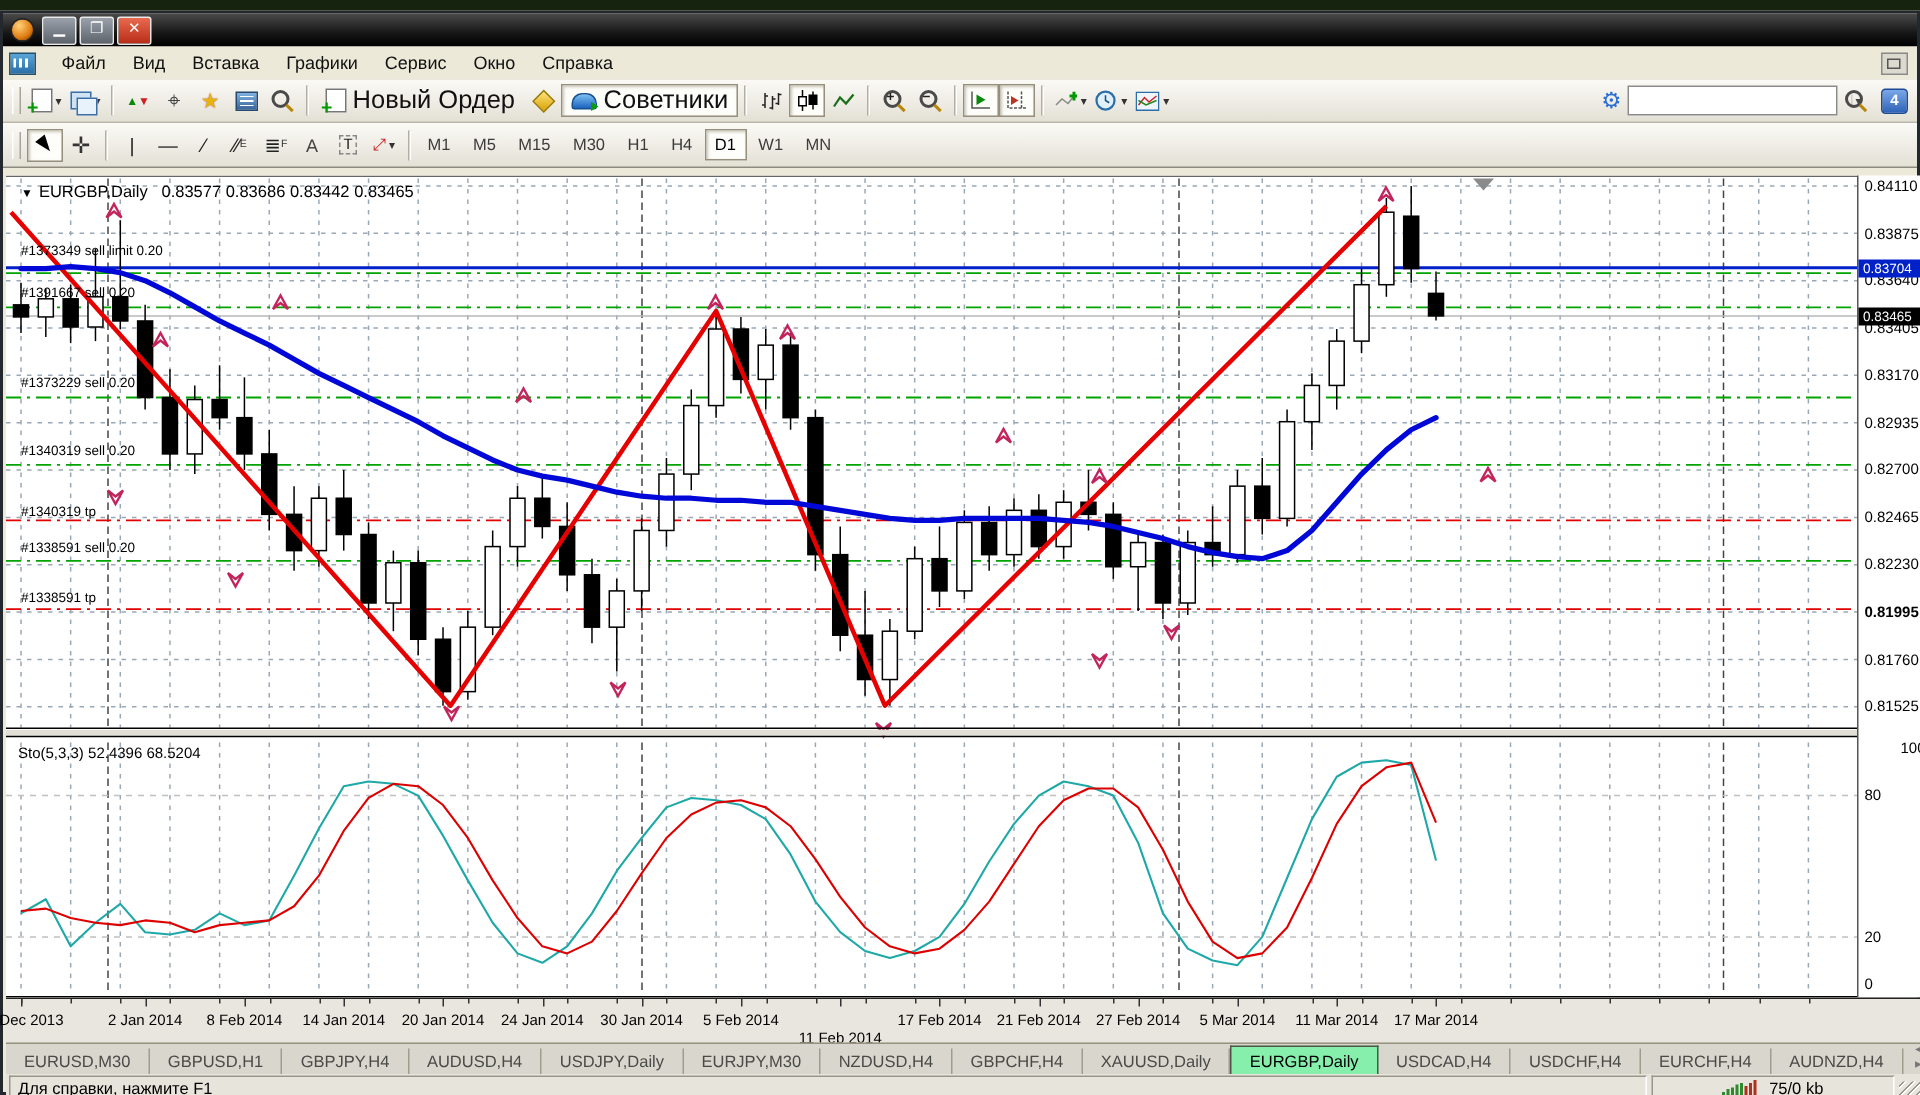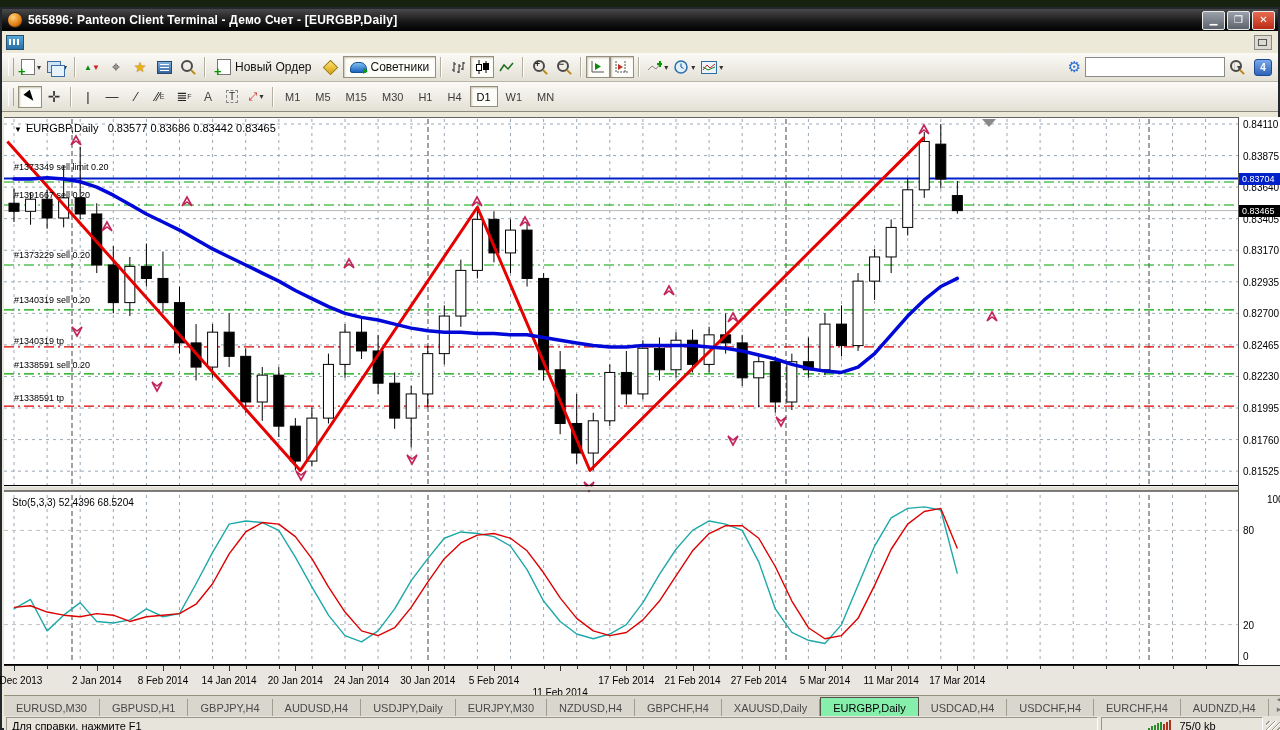--- a/index.html
+++ b/index.html
@@ -32,21 +32,21 @@
     background:linear-gradient(#fbfaf6,#e3e0d5);border-bottom:1px solid #b9b5a8;padding:0 2px;}
   .tb1{top:44px;height:28px;}
   .tb2{top:73px;height:29px;border-bottom:1px solid #8e8a7e;}
   .handle{width:4px;height:18px;margin:0 4px;border-left:1px solid #fff;border-right:1px solid #a8a498;}
   .sep{width:1px;height:20px;background:#b2aea1;border-right:1px solid #fff;margin:0 4px;}
   .tbtn{min-width:24px;height:22px;display:flex;align-items:center;justify-content:center;
     border:1px solid transparent;background:transparent;padding:0 2px;font-family:inherit;cursor:pointer;}
   .tbtn.pressed{background:#fdfdfa;border:1px solid #968f7e;box-shadow:inset 1px 1px 2px #c9c4b4;}
   .tbtn .caret{font-size:8px;color:#333;margin-left:2px;}
   .tbtn-label{height:22px;display:flex;align-items:center;gap:4px;border:1px solid transparent;
-    background:transparent;padding:0 6px;font-size:12px;color:#111;font-family:inherit;cursor:pointer;}
+    background:transparent;padding:0 6px;font-size:17px;color:#111;font-family:inherit;cursor:pointer;}
   .tbtn-label.pressed{background:#fdfdfa;border:1px solid #968f7e;box-shadow:inset 1px 1px 2px #c9c4b4;}
   .doc-plus{width:12px;height:14px;background:#fff;border:1px solid #777;position:relative;}
   .doc-plus::after{content:"+";position:absolute;left:-4px;bottom:-5px;color:#009a00;font-weight:bold;font-size:13px;}
   .profiles-ic{width:12px;height:10px;border:1px solid #3a6ea5;background:#cfe3f5;position:relative;}
   .profiles-ic::after{content:"";position:absolute;left:3px;top:3px;width:12px;height:10px;border:1px solid #3a6ea5;background:#e8f2fb;}
   .mw-up{color:#0a8a0a;font-size:8px;}.mw-dn{color:#c22;font-size:8px;}
   .scope{font-size:15px;color:#444;}
   .star{color:#e8b40a;font-size:14px;text-shadow:0 0 1px #946;}
   .book{width:13px;height:11px;background:linear-gradient(#7fb2e0,#36649c);border:1px solid #24486e;position:relative;}
   .book::after{content:"";position:absolute;left:2px;top:2px;right:2px;height:7px;background:
@@ -106,30 +106,30 @@
   .grip{width:14px;height:14px;margin-left:3px;align-self:flex-end;background:
     repeating-linear-gradient(135deg,transparent 0 2px,#9a968a 2px 3px,#fff 3px 4px);}
 </style>
 </head>
 <body>
 
 <div class="win">
 
   <div class="titlebar">
     <span class="app-ico"></span>
-    <span class="title">565896: Panteon Client Terminal - Демо Счет - [EURGBP,Daily]</span>
     <span class="winbtns">
       <span class="wbtn">▁</span>
       <span class="wbtn">❐</span>
       <span class="wbtn close">✕</span>
     </span>
   </div>
 
   <div class="menubar">
     <span class="menu-ico"></span>
+    <span id="menu-items"><span class="mitem">Файл</span><span class="mitem">Вид</span><span class="mitem">Вставка</span><span class="mitem">Графики</span><span class="mitem">Сервис</span><span class="mitem">Окно</span><span class="mitem">Справка</span></span>
     <span class="mdi-restore"></span>
   </div>
 
   <div class="tb tb1">
     <span class="handle"></span>
     <button class="tbtn">
         <span class="doc-plus"></span>
         <span class="caret">▾</span>
       </button>
     <button class="tbtn">
@@ -561,21 +561,21 @@
   <div id="price-axis">
       <div class="plabel" style="top: 2px;">0.84110</div>
       <div class="plabel" style="top: 33.56px;">0.83875</div>
       <div class="plabel" style="top: 65.12px;">0.83640</div>
       <div class="plabel" style="top: 96.68px;">0.83405</div>
       <div class="plabel" style="top: 128.24px;">0.83170</div>
       <div class="plabel" style="top: 159.8px;">0.82935</div>
       <div class="plabel" style="top: 191.36px;">0.82700</div>
       <div class="plabel" style="top: 222.92px;">0.82465</div>
       <div class="plabel" style="top: 254.48px;">0.82230</div>
-      <div class="plabel" style="top: 286.04px;">0.81995</div>
+      <div class="plabel" style="top: 286.04px; font-weight: bold;">0.81995</div>
       <div class="plabel" style="top: 317.6px;">0.81760</div>
       <div class="plabel" style="top: 349.16px;">0.81525</div>
       <div class="chip ask" style="top: 55.5249px;">0.83704</div>
       <div class="chip last" style="top: 87.6221px;">0.83465</div>
       <div class="plabel" style="top: 377px; margin-left: 24px;">100</div>
       <div class="plabel" style="top: 408.4px;">80</div>
       <div class="plabel" style="top: 502.6px;">20</div>
       <div class="plabel" style="top: 534px;">0</div>
     </div>
   <div id="date-strip">

